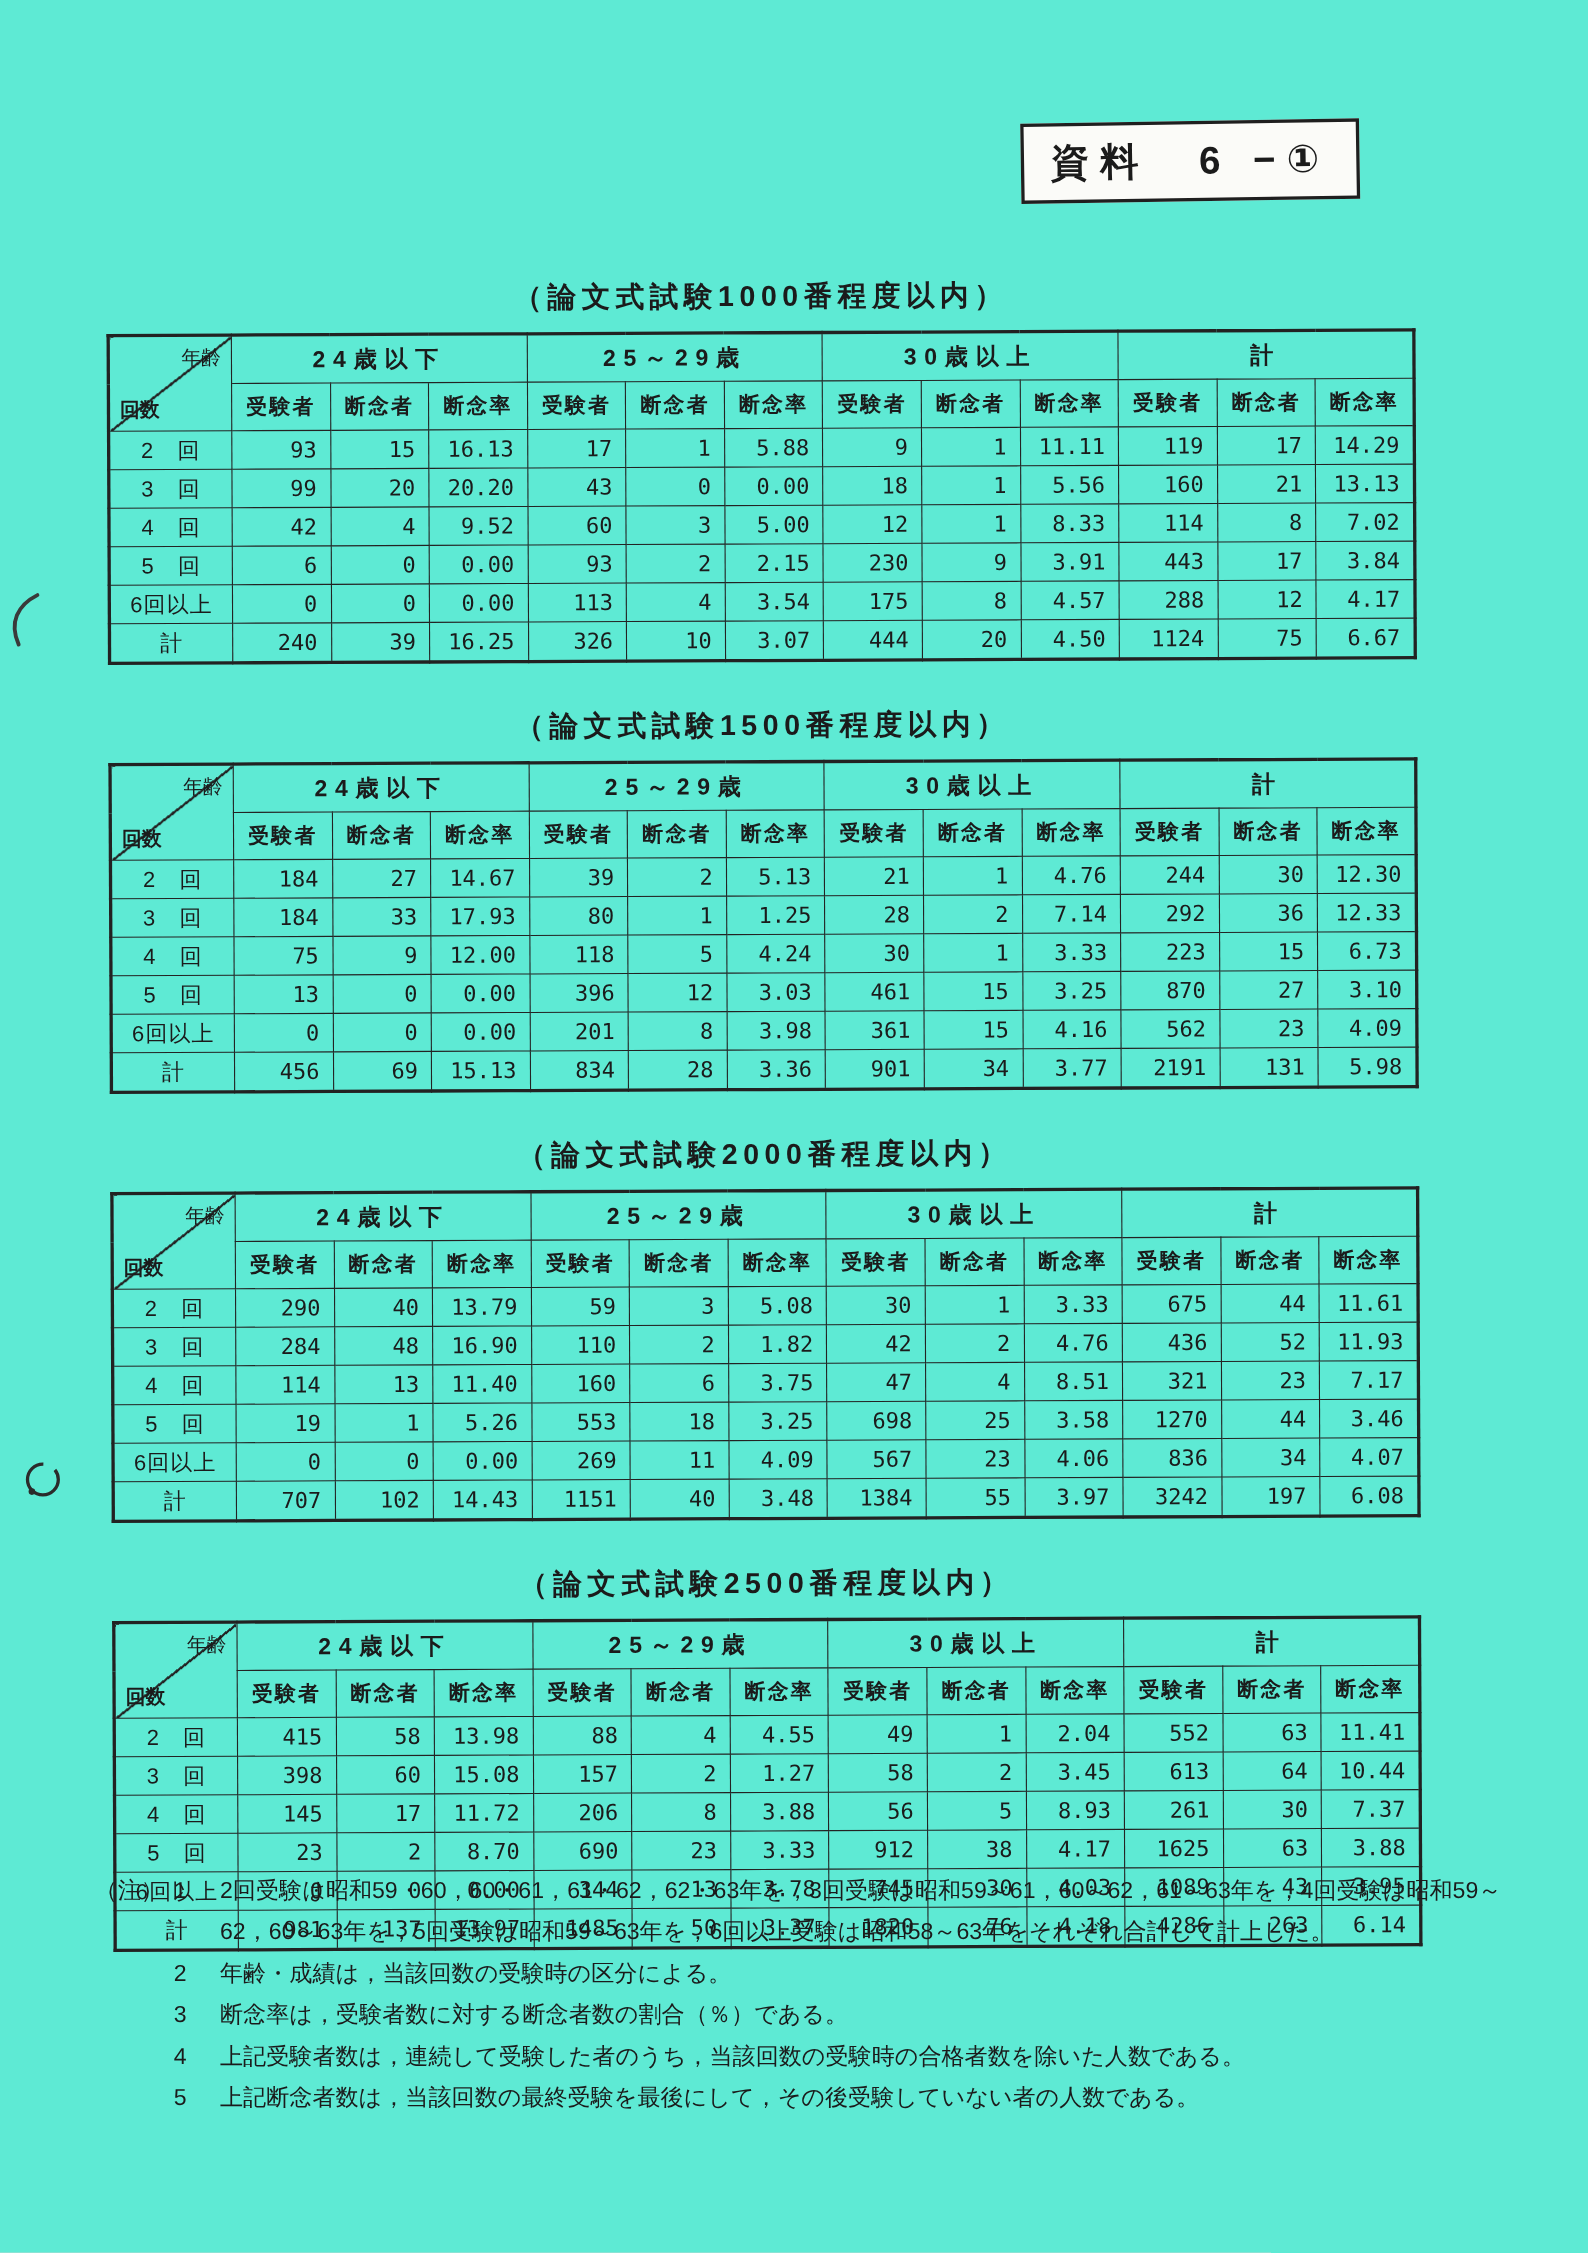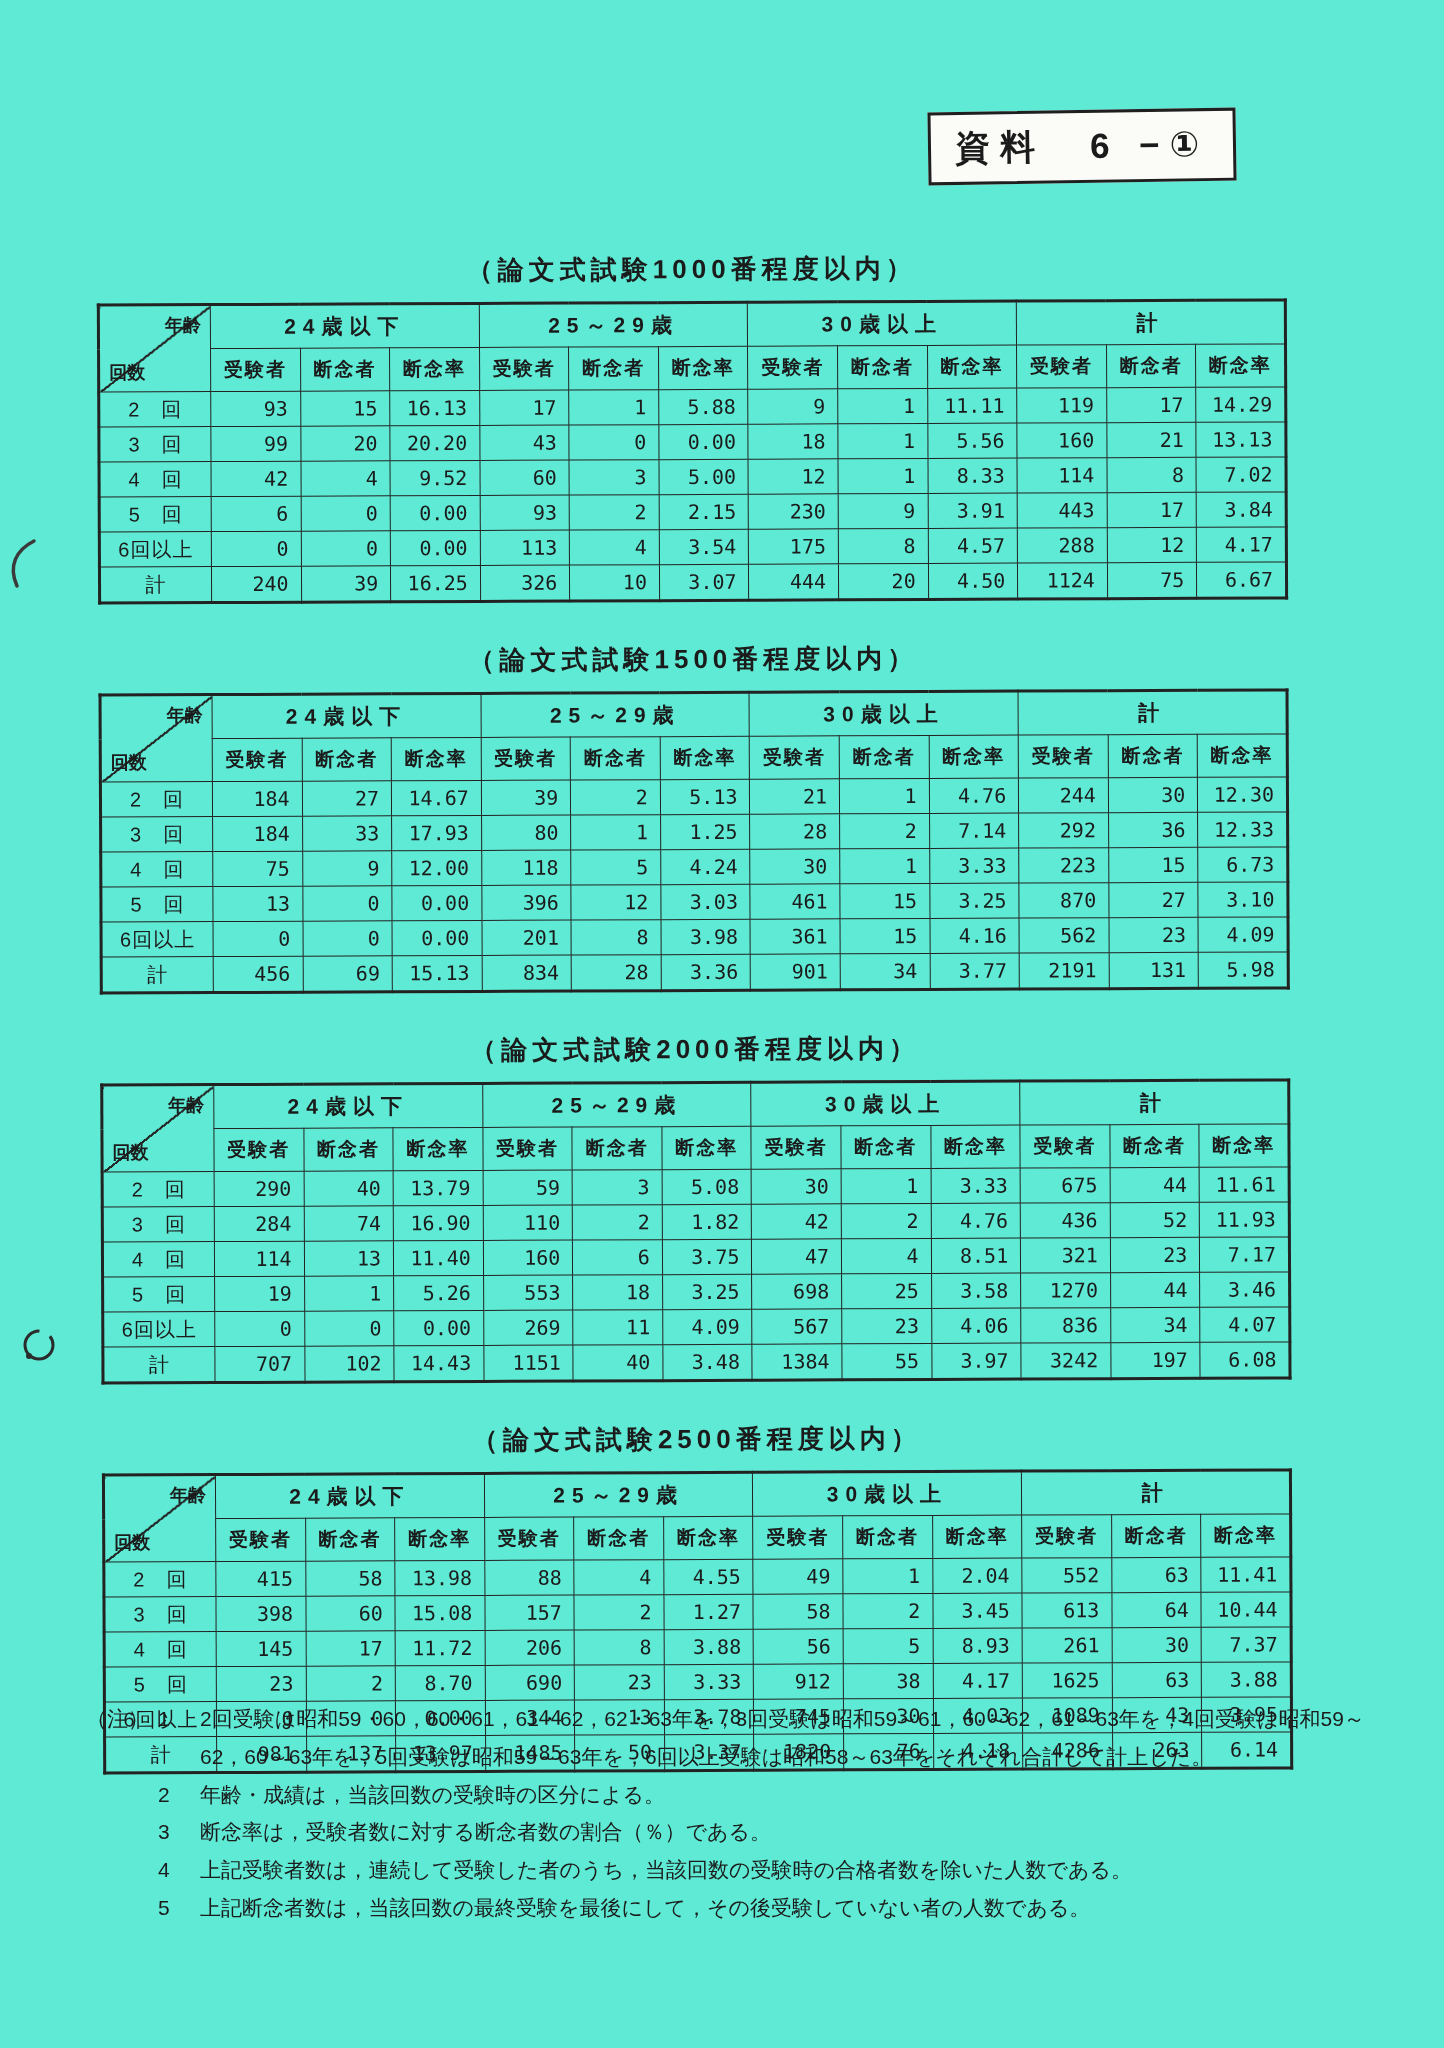--- a/index.html
+++ b/index.html
@@ -25,21 +25,21 @@
     letter-spacing:5px;margin-bottom:14px;white-space:nowrap;
   }
   table.stats{width:100%;border-collapse:collapse;table-layout:fixed;border:3px solid #222;}
   .stats th,.stats td{border:1.6px solid #232323;overflow:hidden;white-space:nowrap;}
   th.group{height:40px;font-size:21px;font-weight:600;letter-spacing:7px;text-align:center;}
   th.subcol{height:40px;font-size:19px;font-weight:600;letter-spacing:2px;text-align:center;}
   th.corner{
     position:relative;
     background:linear-gradient(to bottom right,transparent 49.2%,#232323 49.2%,#232323 50.8%,transparent 50.8%);
   }
-  .c-top{position:absolute;top:7px;right:9px;font-size:18px;font-weight:700;}
+  .c-top{position:absolute;top:7px;right:9px;font-size:18px;font-weight:400;}
   .c-bottom{position:absolute;bottom:7px;left:9px;font-size:18px;font-weight:600;}
   th.rowlabel{height:32px;font-size:20px;font-weight:500;text-align:center;letter-spacing:1px;}
   td.num{
     text-align:right;padding-right:12px;font-size:20px;
     font-family:"DejaVu Sans Mono","Liberation Mono",monospace;
   }
   .notes{position:absolute;left:86px;top:1700px;width:1290px;font-size:21px;line-height:1.8;}
   .notes-row{display:flex;}
   .note-label{width:66px;flex:none;font-weight:500;}
   .note-items{flex:1;}
@@ -395,21 +395,21 @@
               <td class="num">30</td>
               <td class="num">1</td>
               <td class="num rate">3.33</td>
               <td class="num">675</td>
               <td class="num">44</td>
               <td class="num rate">11.61</td>
             </tr>
             <tr class="data-row">
               <th class="rowlabel">3　回</th>
               <td class="num">284</td>
-              <td class="num">74</td>
+              <td class="num">48</td>
               <td class="num rate">16.90</td>
               <td class="num">110</td>
               <td class="num">2</td>
               <td class="num rate">1.82</td>
               <td class="num">42</td>
               <td class="num">2</td>
               <td class="num rate">4.76</td>
               <td class="num">436</td>
               <td class="num">52</td>
               <td class="num rate">11.93</td>

